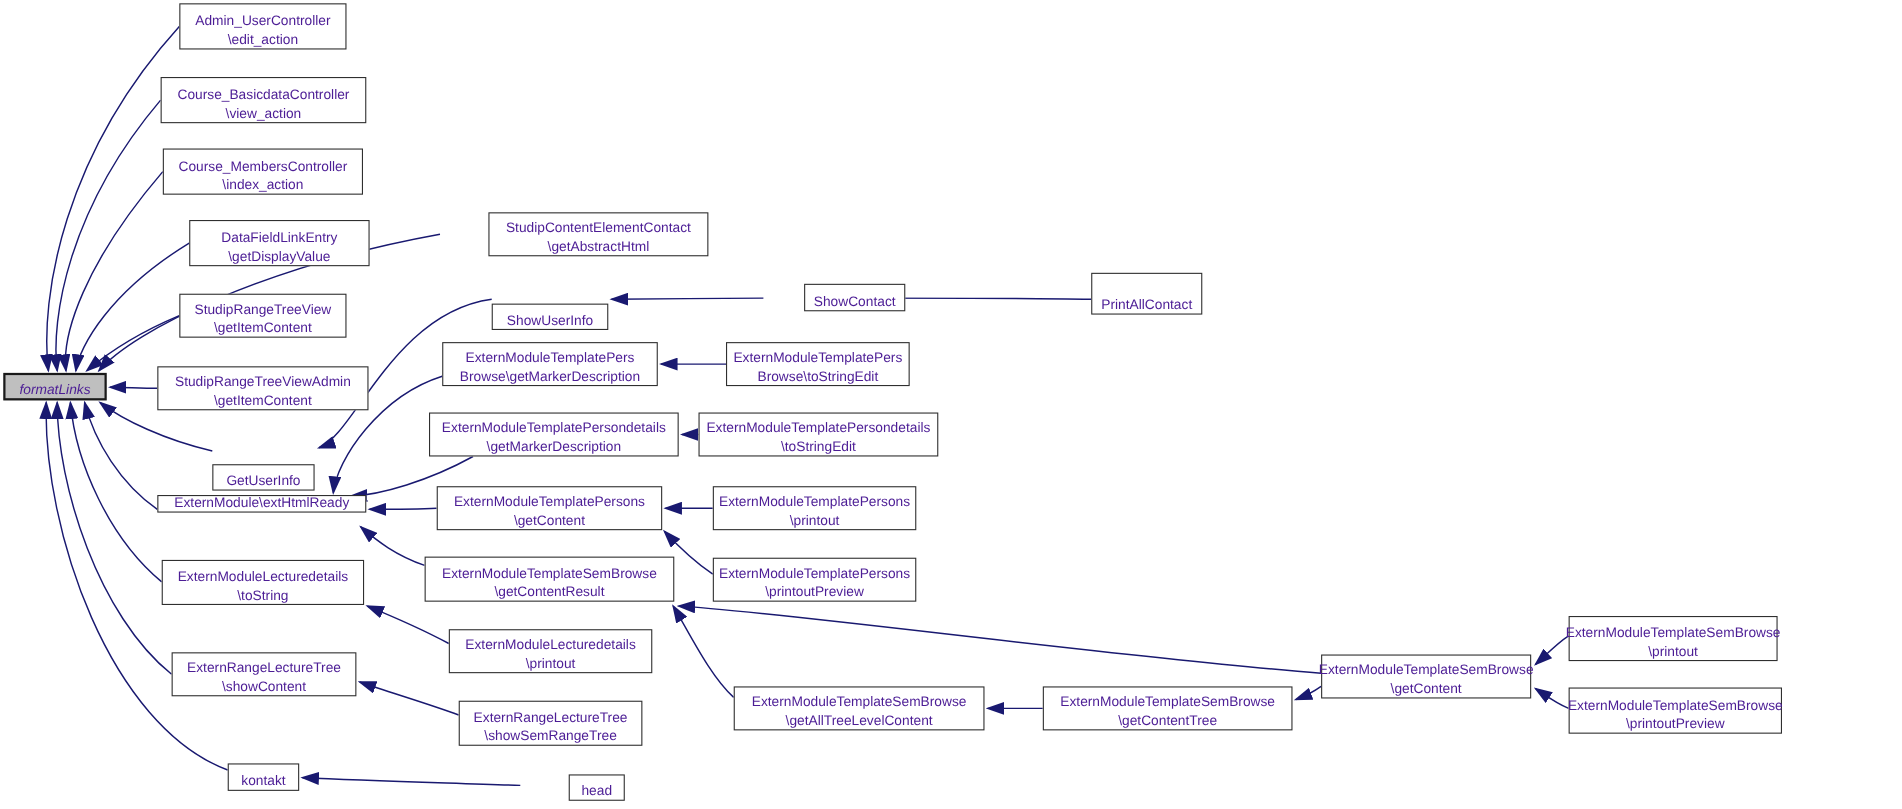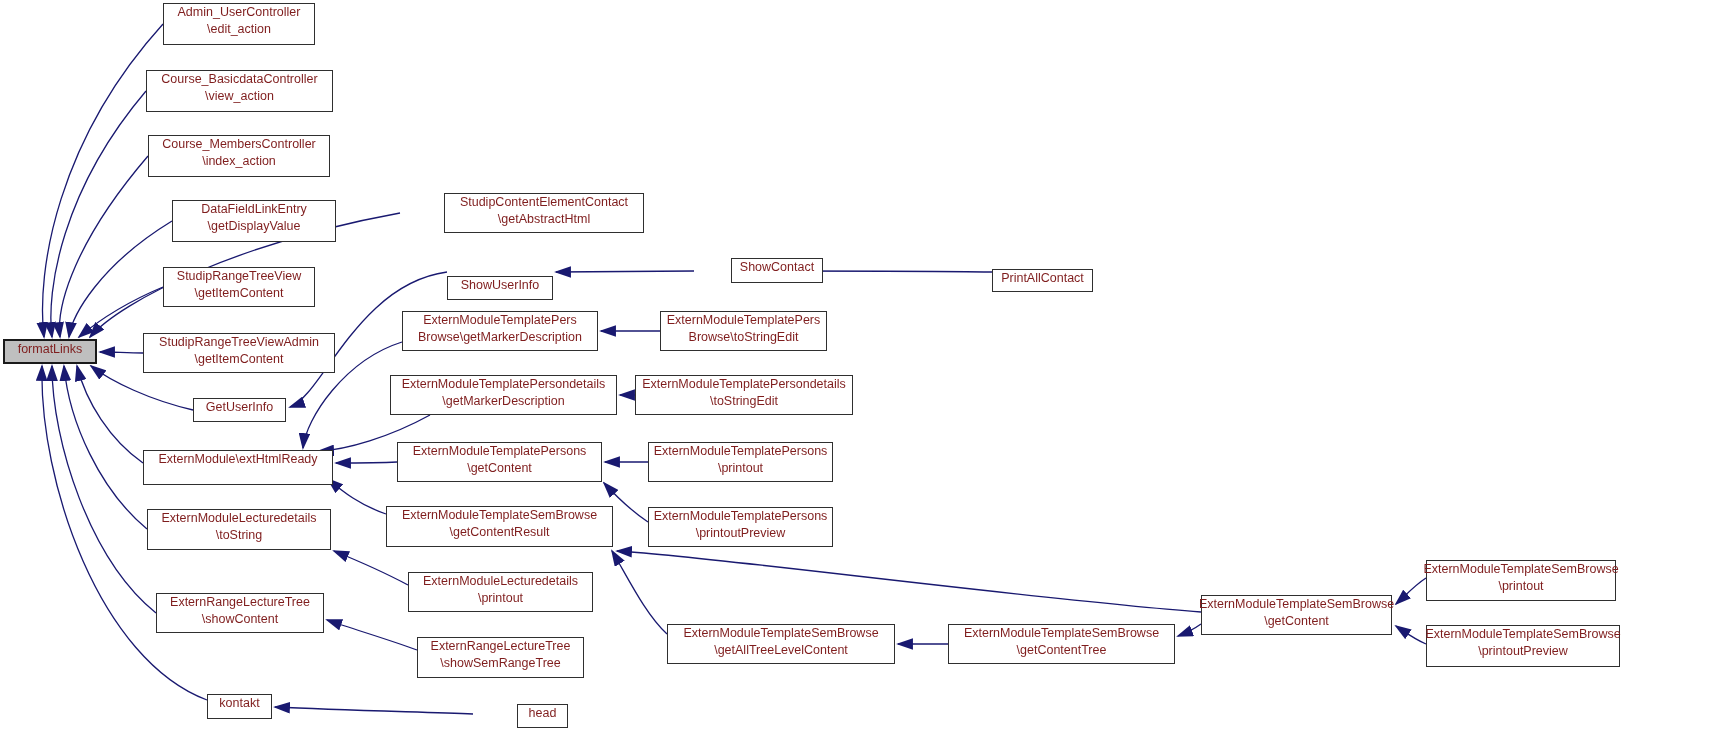--- a/index.html
+++ b/index.html
@@ -18,32 +18,33 @@
     width: 1729px; height: 735px;
   }
   .node {
     position: absolute;
     box-sizing: border-box;
     background: #ffffff;
     border: 1.5px solid #2f2f2f;
     display: flex;
     flex-direction: column;
     align-items: center;
-    justify-content: flex-start;
+    justify-content: flex-end;
     text-align: center;
     font-size: 12.5px;
     line-height: 1.32;
-    color: #7f1d1d;
+    color: #4c1d95;
     white-space: nowrap;
     cursor: pointer;
   }
   .node.highlight {
     background: #bfbfbf;
     border: 2px solid #1a1a1a;
     cursor: default;
+    font-style: italic;
   }
   .edge-path { fill: none; }
 </style>
 </head>
 <body>
 
 <div id="canvas">
   <svg id="edges" xmlns="http://www.w3.org/2000/svg">
     <defs>
       <marker id="arrow" viewBox="0 0 13 9" refX="11.5" refY="4.5" markerWidth="13" markerHeight="9" orient="auto">
@@ -106,24 +107,24 @@
         <span>\getDisplayValue</span>
       </div>
       <div class="node" style="left: 163px; top: 267px; width: 152px; height: 40px;">
         <span>StudipRangeTreeView</span>
         <span>\getItemContent</span>
       </div>
       <div class="node" style="left: 143px; top: 333px; width: 192px; height: 40px;">
         <span>StudipRangeTreeViewAdmin</span>
         <span>\getItemContent</span>
       </div>
-      <div class="node" style="left: 193px; top: 398px; width: 93px; height: 24px;">
+      <div class="node" style="left: 193px; top: 422px; width: 93px; height: 24px;">
         <span>GetUserInfo</span>
       </div>
-      <div class="node" style="left: 143px; top: 450px; width: 190px; height: 35px;">
+      <div class="node" style="left: 143px; top: 450px; width: 190px; height: 16px;">
         <span>ExternModule\extHtmlReady</span>
       </div>
       <div class="node" style="left: 147px; top: 509px; width: 184px; height: 41px;">
         <span>ExternModuleLecturedetails</span>
         <span>\toString</span>
       </div>
       <div class="node" style="left: 156px; top: 593px; width: 168px; height: 40px;">
         <span>ExternRangeLectureTree</span>
         <span>\showContent</span>
       </div>
@@ -176,21 +177,21 @@
         <span>\toStringEdit</span>
       </div>
       <div class="node" style="left: 648px; top: 442px; width: 185px; height: 40px;">
         <span>ExternModuleTemplatePersons</span>
         <span>\printout</span>
       </div>
       <div class="node" style="left: 648px; top: 507px; width: 185px; height: 40px;">
         <span>ExternModuleTemplatePersons</span>
         <span>\printoutPreview</span>
       </div>
-      <div class="node" style="left: 992px; top: 269px; width: 101px; height: 23px;">
+      <div class="node" style="left: 992px; top: 248px; width: 101px; height: 38px;">
         <span>PrintAllContact</span>
       </div>
       <div class="node" style="left: 667px; top: 624px; width: 228px; height: 40px;">
         <span>ExternModuleTemplateSemBrowse</span>
         <span>\getAllTreeLevelContent</span>
       </div>
       <div class="node" style="left: 948px; top: 624px; width: 227px; height: 40px;">
         <span>ExternModuleTemplateSemBrowse</span>
         <span>\getContentTree</span>
       </div>

